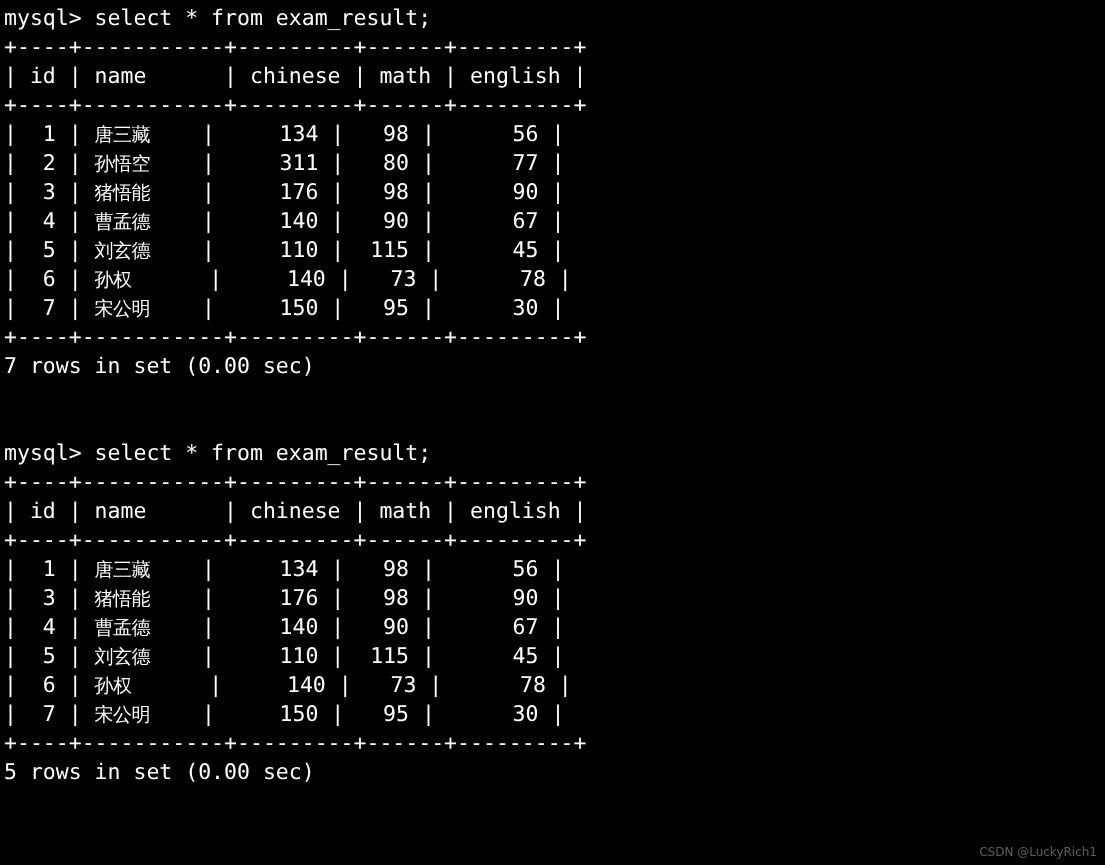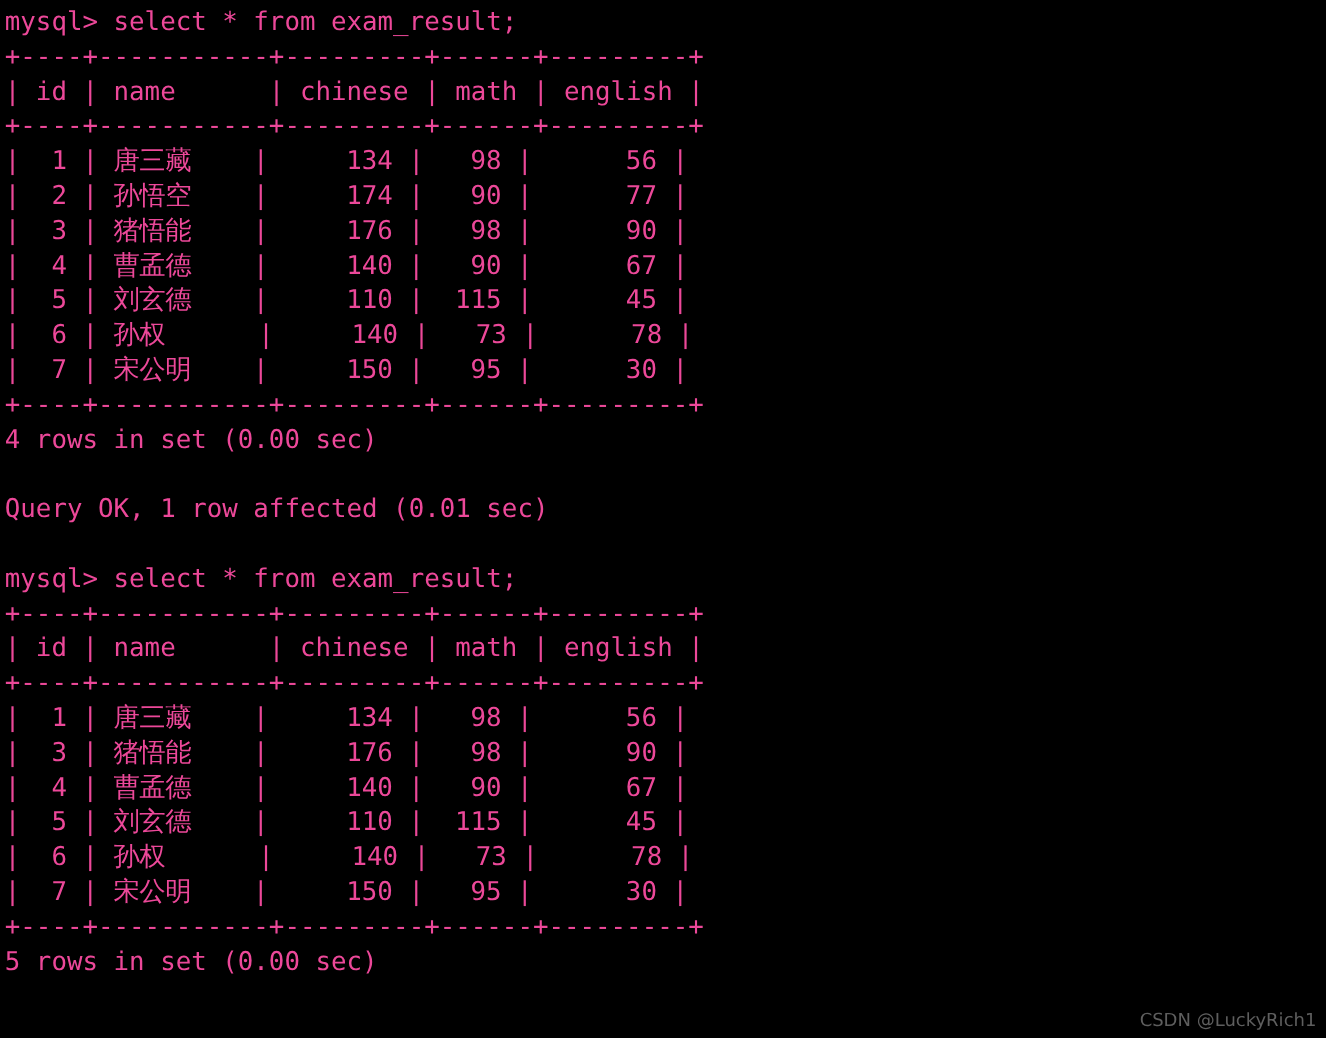--- a/index.html
+++ b/index.html
@@ -22,63 +22,62 @@
     height: 865px;
     background: #000000;
     box-sizing: border-box;
     padding: 4px 0 0 4px;
   }
   .term-line {
     font-family: "DejaVu Sans Mono", "Liberation Mono", monospace;
     font-size: 21.5px;
     line-height: 29px;
     height: 29px;
-    color: #ec4899;
+    color: #ffffff;
     white-space: pre;
     letter-spacing: 0px;
     text-rendering: geometricPrecision;
   }
   .term-line.blank {
     color: transparent;
   }
   
   .cjk {
     font-family: "DejaVu Sans", "Liberation Sans", sans-serif;
-    font-size: 22px;
+    font-size: 19px;
     letter-spacing: -0.5px;
   }
   #watermark {
     position: absolute;
     right: 8px;
     bottom: 6px;
     font-family: "DejaVu Sans", "Liberation Sans", sans-serif;
-    font-size: 15px;
+    font-size: 12px;
     color: #5e5e5e;
     white-space: pre;
   }
 </style>
 </head>
 <body>
 
 <div id="terminal">
     <div class="term-line">mysql&gt; select * from exam_result;</div>
     <div class="term-line">+----+-----------+---------+------+---------+</div>
     <div class="term-line">| id | name      | chinese | math | english |</div>
     <div class="term-line">+----+-----------+---------+------+---------+</div>
     <div class="term-line"><span>|  1 | </span><span class="cjk">唐三藏</span><span>    |     134 |   98 |      56 |</span></div>
-    <div class="term-line"><span>|  2 | </span><span class="cjk">孙悟空</span><span>    |     174 |   90 |      77 |</span></div>
+    <div class="term-line"><span>|  2 | </span><span class="cjk">孙悟空</span><span>    |     311 |   80 |      77 |</span></div>
     <div class="term-line"><span>|  3 | </span><span class="cjk">猪悟能</span><span>    |     176 |   98 |      90 |</span></div>
     <div class="term-line"><span>|  4 | </span><span class="cjk">曹孟德</span><span>    |     140 |   90 |      67 |</span></div>
     <div class="term-line"><span>|  5 | </span><span class="cjk">刘玄德</span><span>    |     110 |  115 |      45 |</span></div>
     <div class="term-line"><span>|  6 | </span><span class="cjk">孙权</span><span>      |     140 |   73 |      78 |</span></div>
     <div class="term-line"><span>|  7 | </span><span class="cjk">宋公明</span><span>    |     150 |   95 |      30 |</span></div>
     <div class="term-line">+----+-----------+---------+------+---------+</div>
-    <div class="term-line">4 rows in set (0.00 sec)</div>
+    <div class="term-line">7 rows in set (0.00 sec)</div>
     <div class="term-line blank">&nbsp;</div>
-    <div class="term-line">Query OK, 1 row affected (0.01 sec)</div>
     <div class="term-line blank">&nbsp;</div>
     <div class="term-line">mysql&gt; select * from exam_result;</div>
     <div class="term-line">+----+-----------+---------+------+---------+</div>
     <div class="term-line">| id | name      | chinese | math | english |</div>
     <div class="term-line">+----+-----------+---------+------+---------+</div>
     <div class="term-line"><span>|  1 | </span><span class="cjk">唐三藏</span><span>    |     134 |   98 |      56 |</span></div>
     <div class="term-line"><span>|  3 | </span><span class="cjk">猪悟能</span><span>    |     176 |   98 |      90 |</span></div>
     <div class="term-line"><span>|  4 | </span><span class="cjk">曹孟德</span><span>    |     140 |   90 |      67 |</span></div>
     <div class="term-line"><span>|  5 | </span><span class="cjk">刘玄德</span><span>    |     110 |  115 |      45 |</span></div>
     <div class="term-line"><span>|  6 | </span><span class="cjk">孙权</span><span>      |     140 |   73 |      78 |</span></div>

